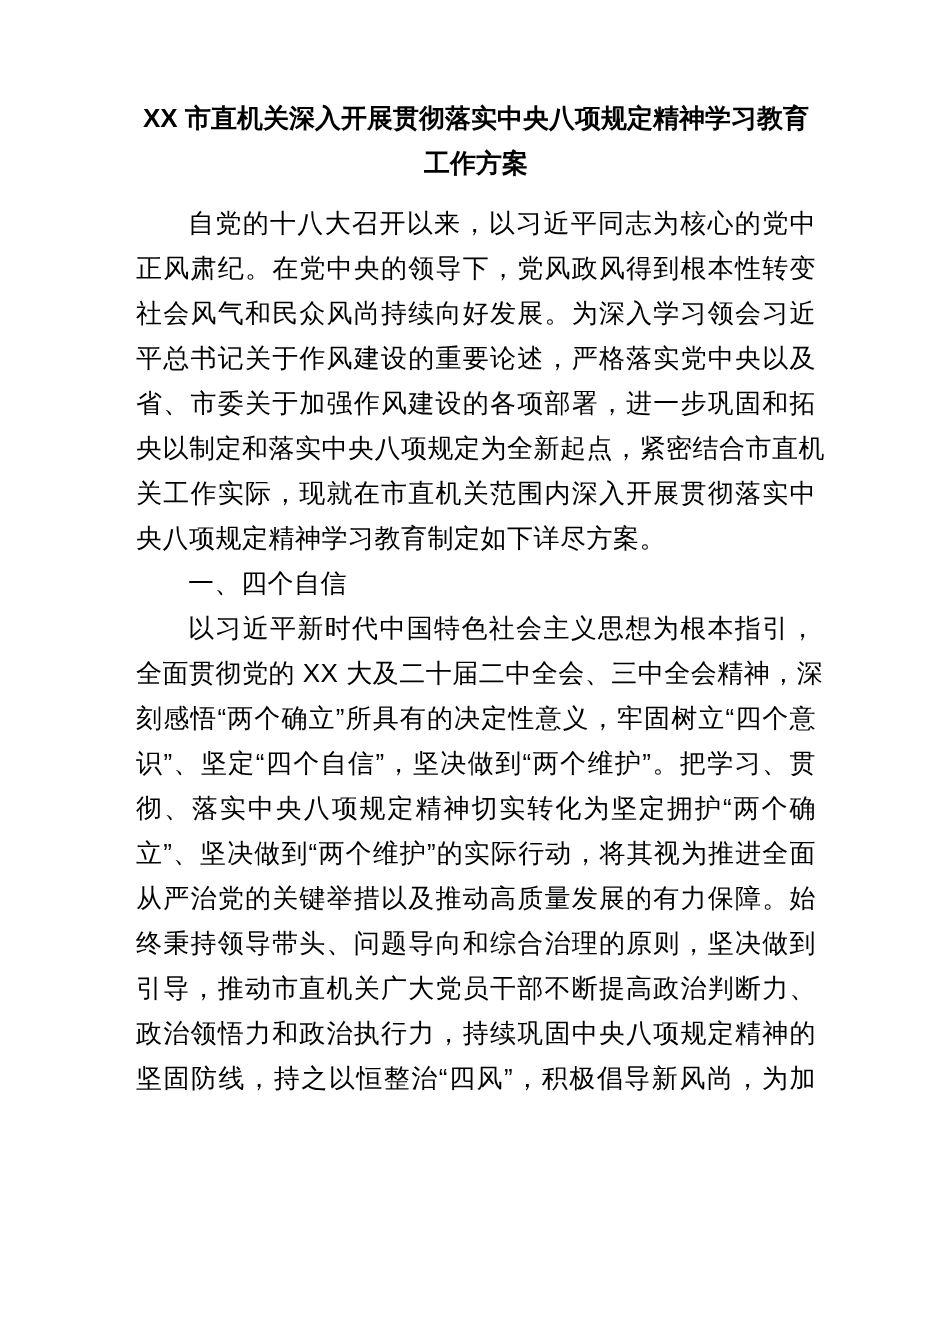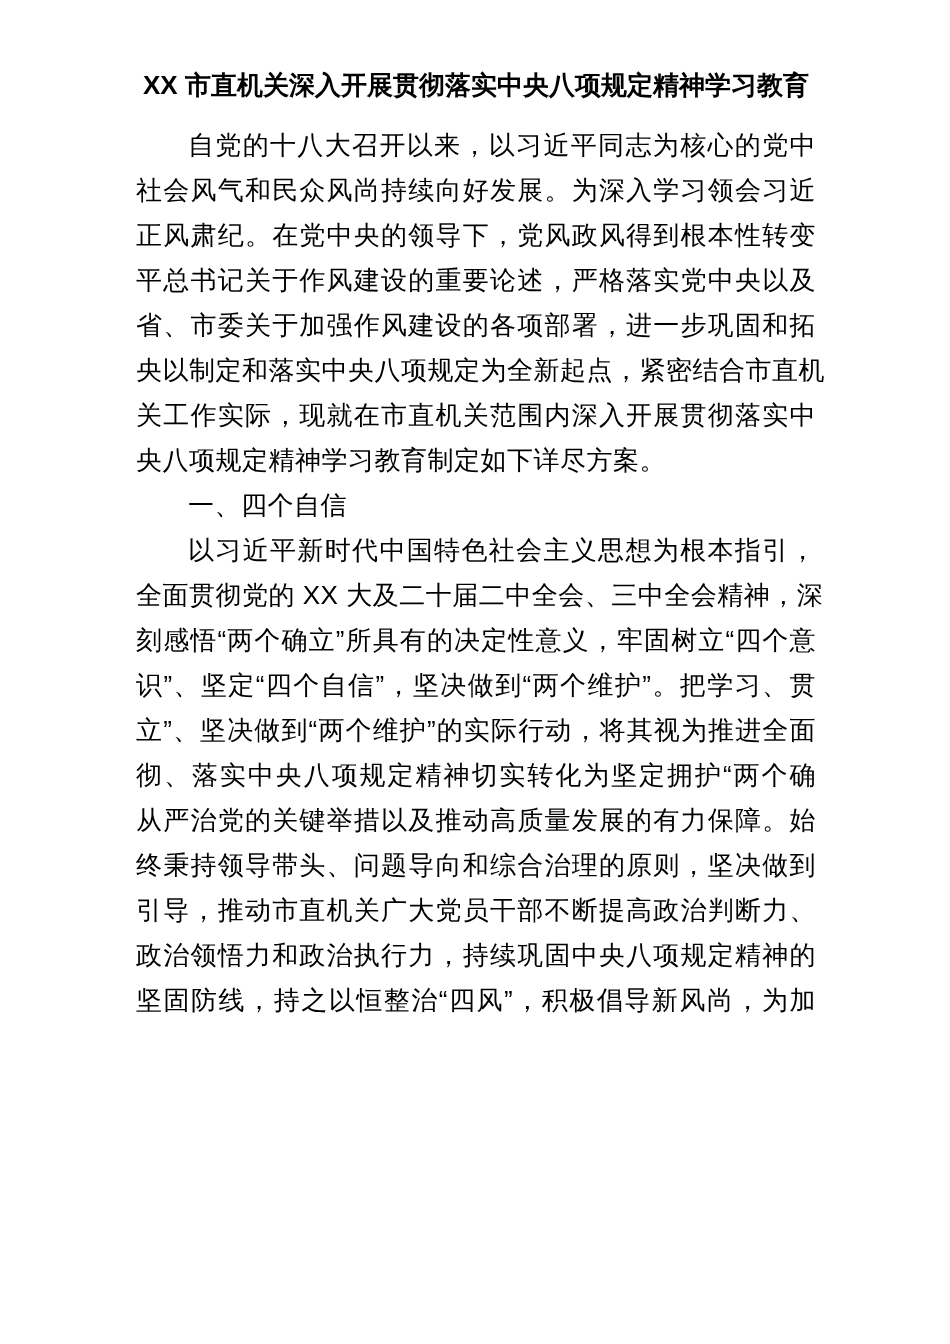--- a/index.html
+++ b/index.html
@@ -12,21 +12,21 @@
     width: 950px;
     height: 1344px;
     background: var(--page-bg, #ffffff);
     color: var(--text-color, #000000);
     font-family: "Liberation Sans", sans-serif;
     overflow: hidden;
   }
   .content {
     width: 680px;
     margin-left: 136px;
-    padding-top: 63px;
+    padding-top: 96px;
   }
   .doc-title {
     margin: 0;
     padding: 0;
     font-size: 26px;
     font-weight: 700;
     line-height: 45px;
     text-align: center;
   }
   .title-line {
@@ -50,40 +50,41 @@
   }
 </style>
 </head>
 <body>
 
 <div class="page">
   <div class="content">
 
     <h1 class="doc-title">
       <div class="title-line">XX 市直机关深入开展贯彻落实中央八项规定精神学习教育</div>
+      <div class="title-line">工作方案</div>
     </h1>
 
     <div class="doc-body">
       <div class="line just ind">自党的十八大召开以来，以习近平同志为核心的党中</div>
+      <div class="line just">正风肃纪。在党中央的领导下，党风政风得到根本性转变</div>
       <div class="line just">社会风气和民众风尚持续向好发展。为深入学习领会习近</div>
-      <div class="line just">正风肃纪。在党中央的领导下，党风政风得到根本性转变</div>
       <div class="line just">平总书记关于作风建设的重要论述，严格落实党中央以及</div>
       <div class="line just">省、市委关于加强作风建设的各项部署，进一步巩固和拓</div>
       <div class="line just">央以制定和落实中央八项规定为全新起点，紧密结合市直机</div>
       <div class="line just">关工作实际，现就在市直机关范围内深入开展贯彻落实中</div>
       <div class="line">央八项规定精神学习教育制定如下详尽方案。</div>
 
       <div class="line ind">一、四个自信</div>
 
       <div class="line just ind">以习近平新时代中国特色社会主义思想为根本指引，</div>
       <div class="line just">全面贯彻党的 XX 大及二十届二中全会、三中全会精神，深</div>
       <div class="line just">刻感悟“两个确立”所具有的决定性意义，牢固树立“四个意</div>
       <div class="line just">识”、坚定“四个自信”，坚决做到“两个维护”。把学习、贯</div>
+      <div class="line just">彻、落实中央八项规定精神切实转化为坚定拥护“两个确</div>
       <div class="line just">立”、坚决做到“两个维护”的实际行动，将其视为推进全面</div>
-      <div class="line just">彻、落实中央八项规定精神切实转化为坚定拥护“两个确</div>
       <div class="line just">从严治党的关键举措以及推动高质量发展的有力保障。始</div>
       <div class="line just">终秉持领导带头、问题导向和综合治理的原则，坚决做到</div>
       <div class="line just">引导，推动市直机关广大党员干部不断提高政治判断力、</div>
       <div class="line just">政治领悟力和政治执行力，持续巩固中央八项规定精神的</div>
       <div class="line just">坚固防线，持之以恒整治“四风”，积极倡导新风尚，为加</div>
     </div>
 
   </div>
 </div>
 

